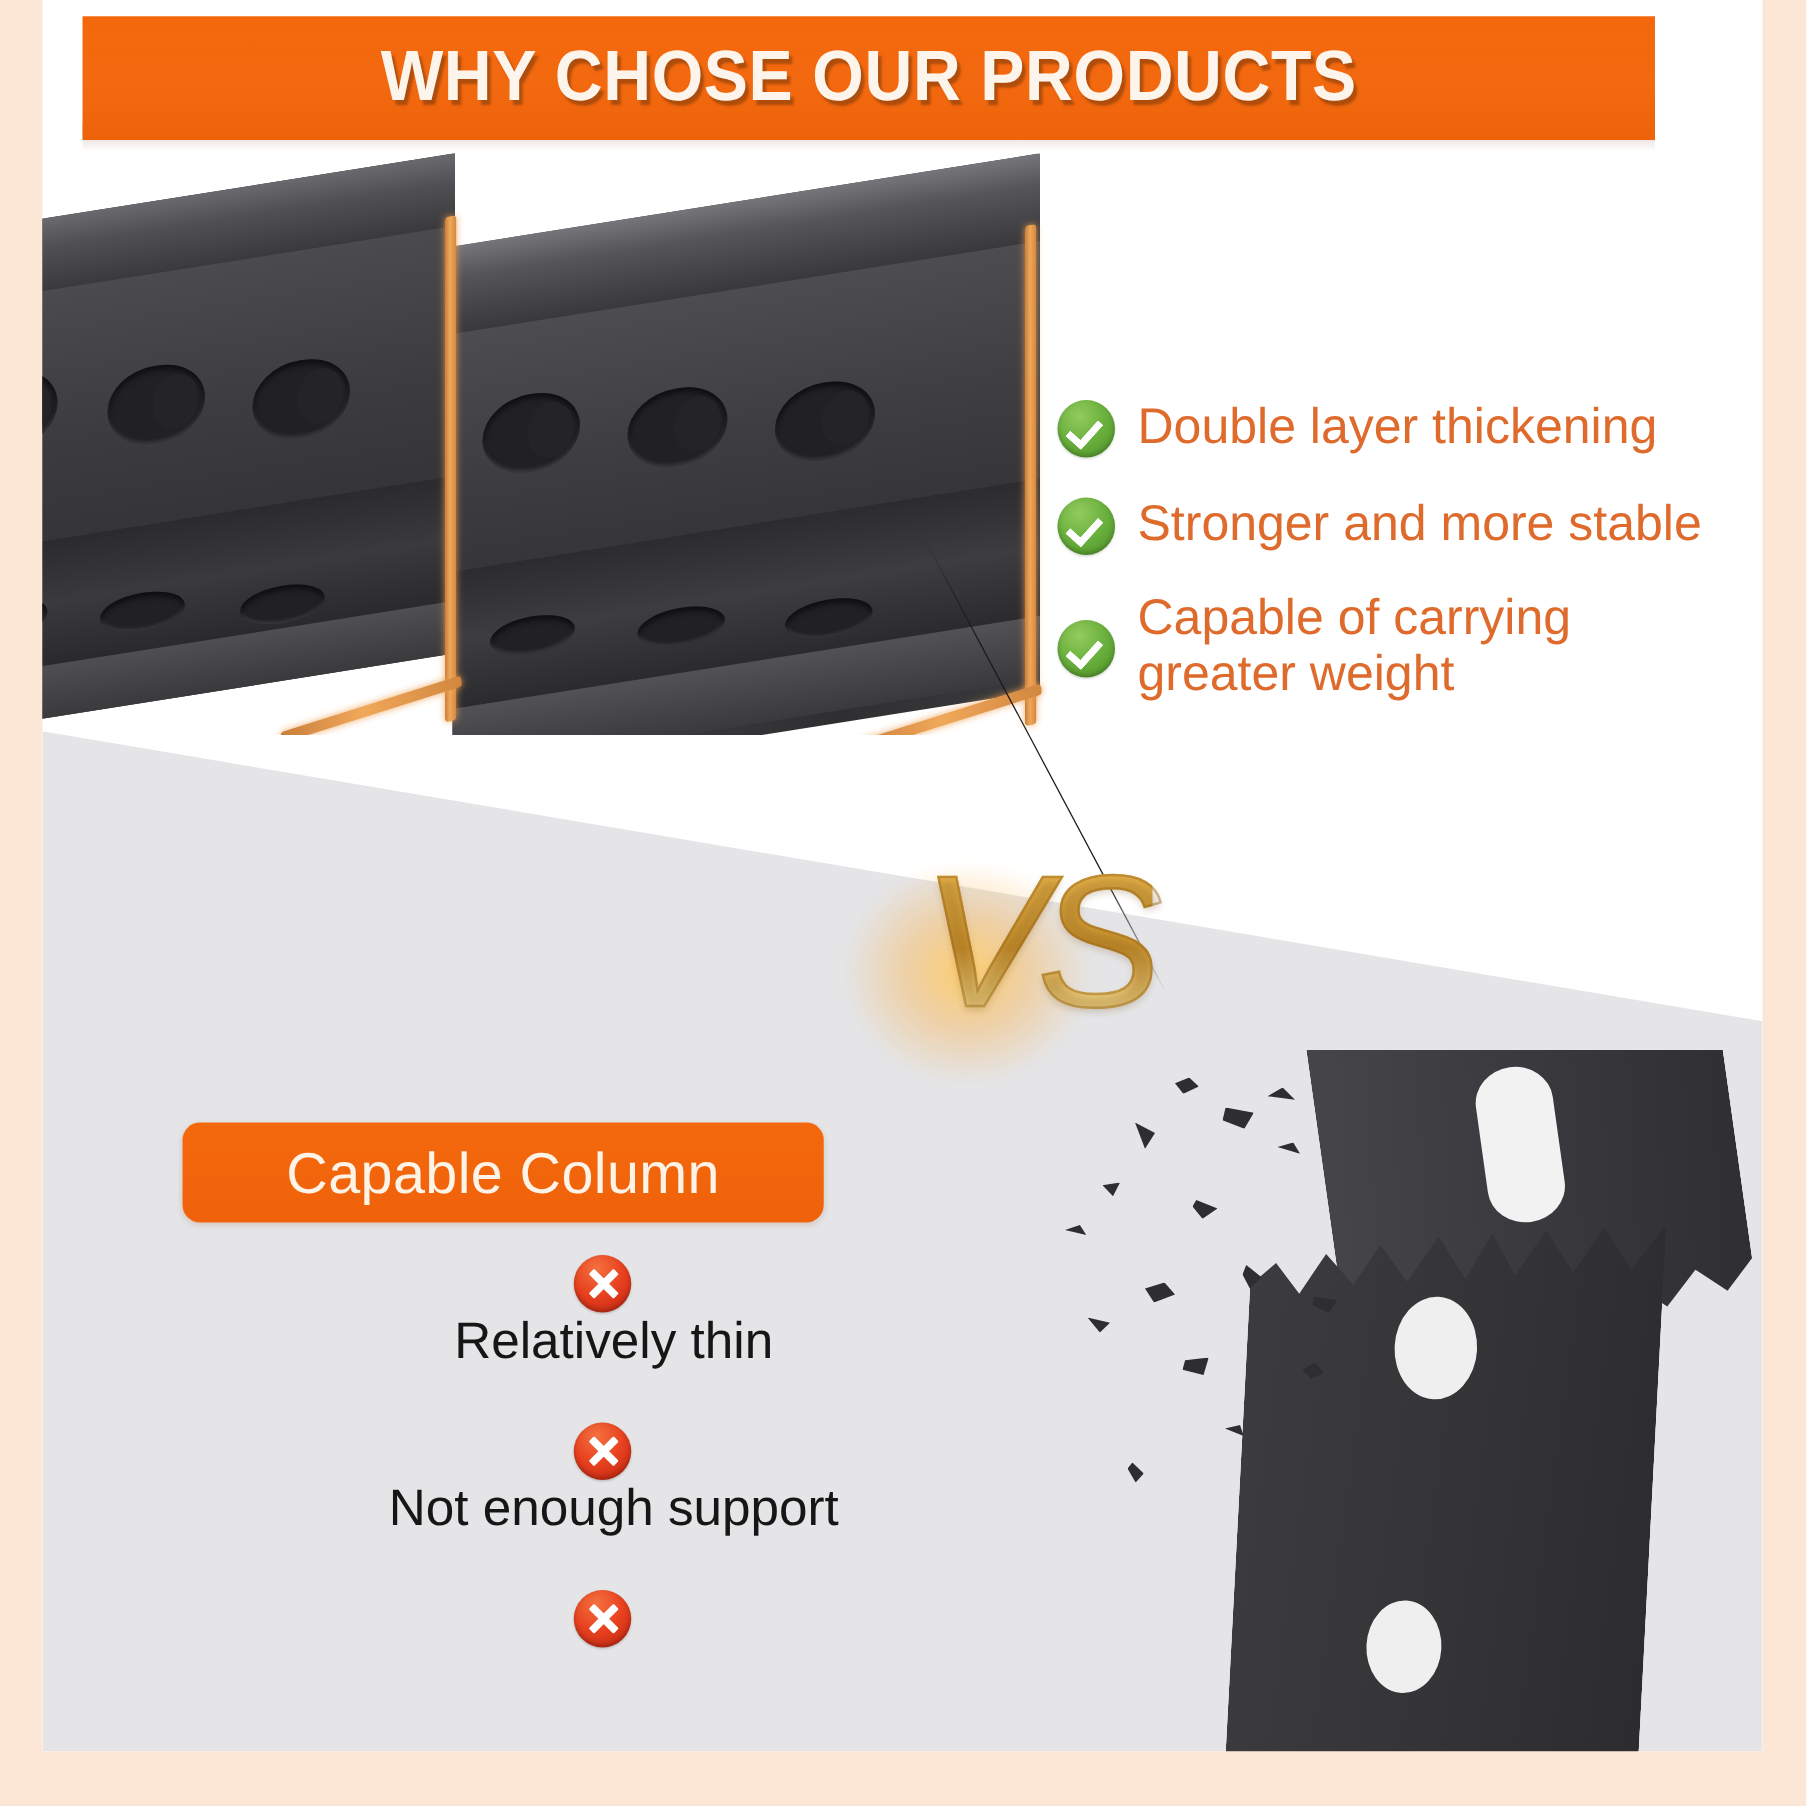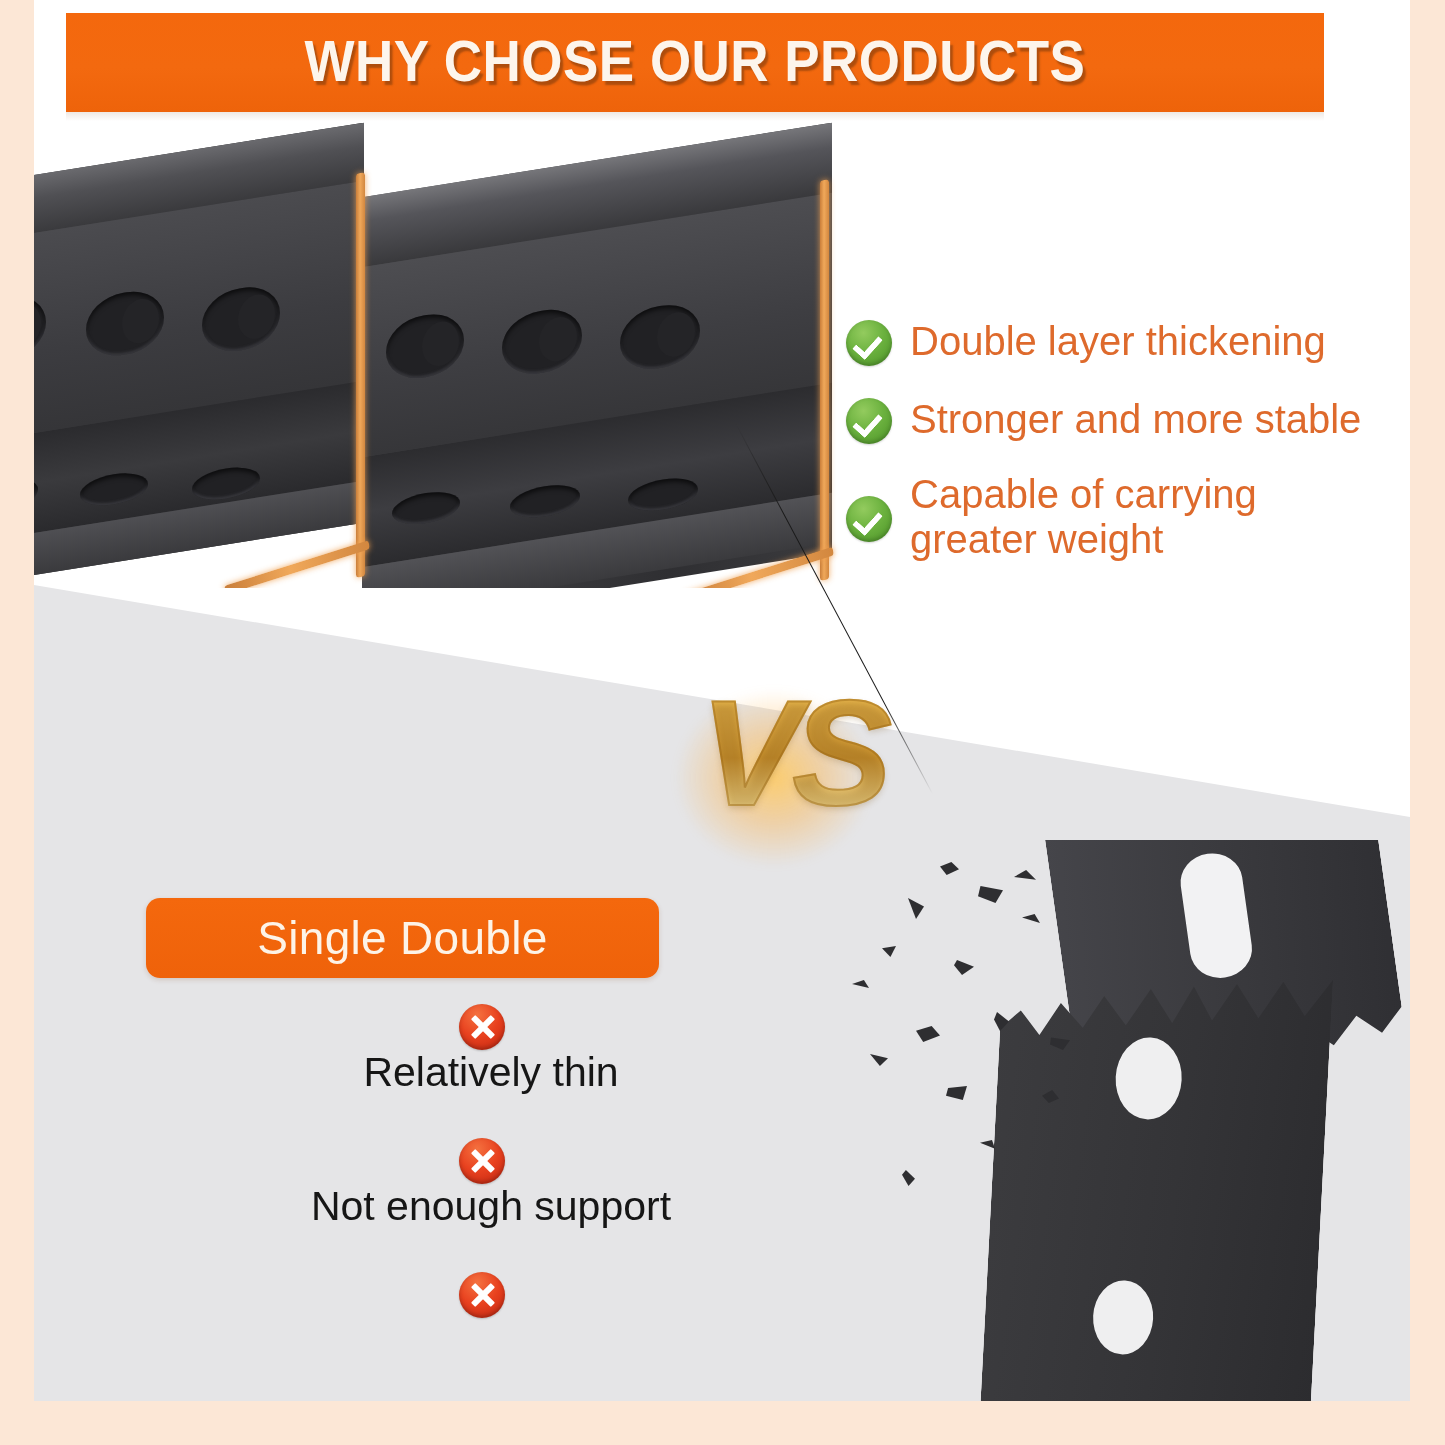--- a/index.html
+++ b/index.html
@@ -204,28 +204,28 @@
     position: absolute;
     left: 40px;
     top: 60px;
     width: 200px;
     height: 180px;
     background: radial-gradient(ellipse at 50% 50%, rgba(255,200,90,0.85) 0%, rgba(255,170,50,0.35) 35%, rgba(255,160,40,0.0) 70%);
     filter: blur(4px);
   }
   #vs-text {
     position: absolute;
-    left: 18px;
+    left: 8px;
     top: 0;
     width: 280px;
     height: 250px;
     line-height: 250px;
-    text-align: center;
+    text-align: right;
     font-size: 150px;
-    font-weight: 700;
+    font-weight: 400;
     font-style: italic;
     letter-spacing: -8px;
     background: linear-gradient(180deg, #FBE9B4 0%, #E6B44B 28%, #C9912E 52%, #F3D98C 72%, #B8801F 100%);
     -webkit-background-clip: text;
     background-clip: text;
     color: transparent;
     -webkit-text-stroke: 2px rgba(150,100,20,0.45);
     text-shadow: 0 3px 6px rgba(120,80,20,0.25);
   }
 
@@ -456,21 +456,21 @@
         <span class="feature-text">Stronger and more stable</span>
       </div>
       <div class="feature-row">
         <span class="ic ic-check"></span>
         <span class="feature-text" style="white-space:pre-line;">Capable of carrying
 greater weight</span>
       </div>
     </div>
 
     <div class="pill" id="pill-single">
-      <span>Single Double</span>
+      <span>Capable Column</span>
     </div>
 
     <div class="feature-list" id="list-cons">
       <div class="feature-row">
         <span class="ic ic-x"></span>
         <span class="feature-text">Relatively thin</span>
       </div>
       <div class="feature-row">
         <span class="ic ic-x"></span>
         <span class="feature-text">Not enough support</span>

